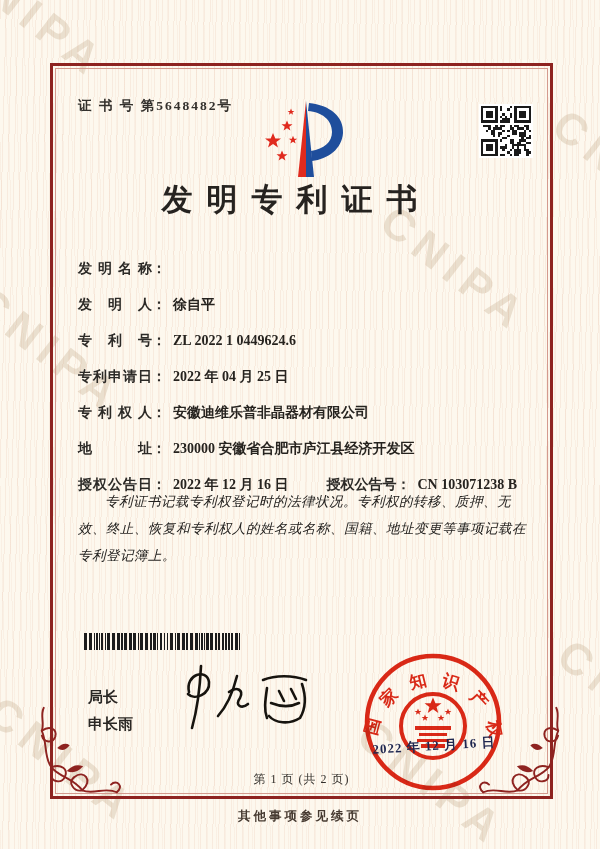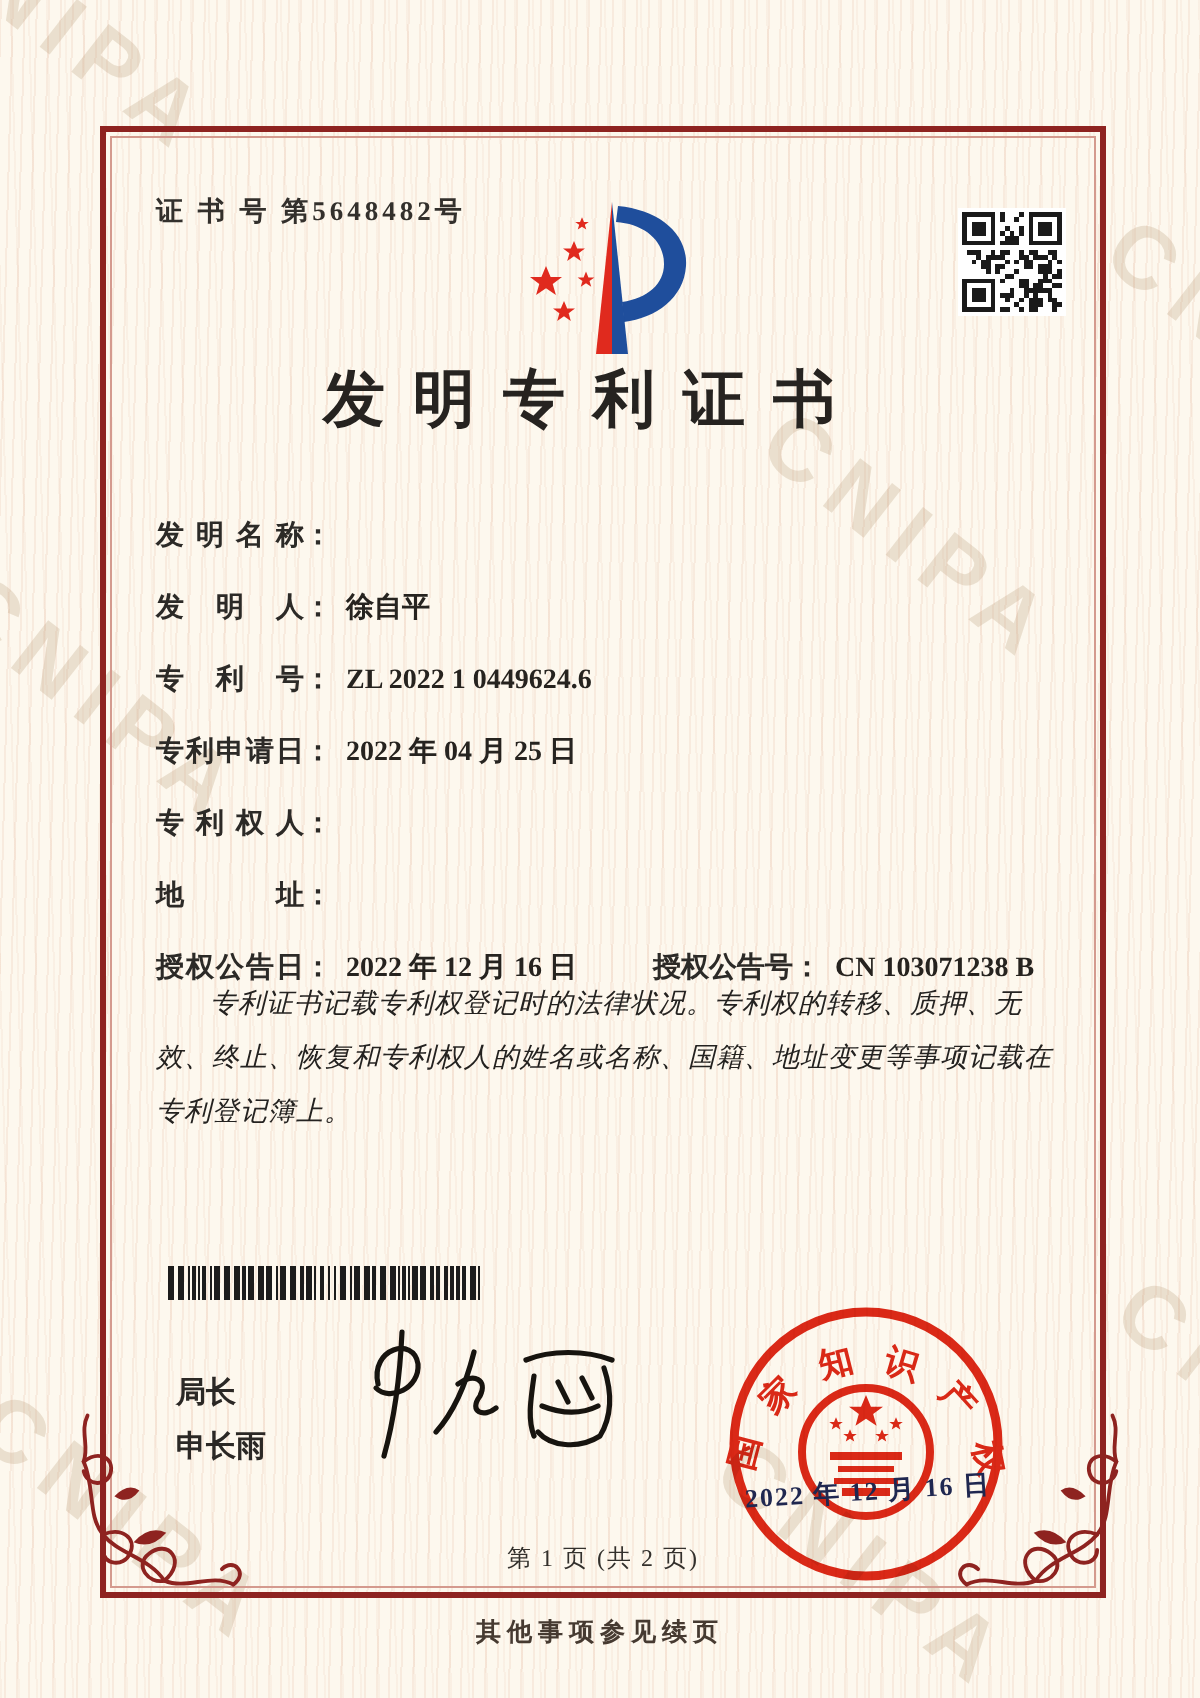--- a/index.html
+++ b/index.html
@@ -373,24 +373,26 @@
     <span class="fvalue">ZL 2022 1 0449624.6</span>
   </div>
   <div class="frow">
     <span class="flabel">专利申请日</span>
       <span class="fcolon">：</span>
     <span class="fvalue">2022 年 04 月 25 日</span>
   </div>
   <div class="frow">
     <span class="flabel">专利权人</span>
       <span class="fcolon">：</span>
+    <span class="fvalue">安徽迪维乐普非晶器材有限公司</span>
   </div>
   <div class="frow">
     <span class="flabel">地址</span>
       <span class="fcolon">：</span>
+    <span class="fvalue">230000 安徽省合肥市庐江县经济开发区</span>
   </div>
   <div class="frow">
     <span class="flabel">授权公告日</span>
       <span class="fcolon">：</span>
     <span class="fvalue">2022 年 12 月 16 日</span>
     <span class="pair2">
       <span class="flabel">授权公告号</span>
         <span class="fcolon">：</span>
       <span class="fvalue">CN 103071238 B</span>
     </span>

